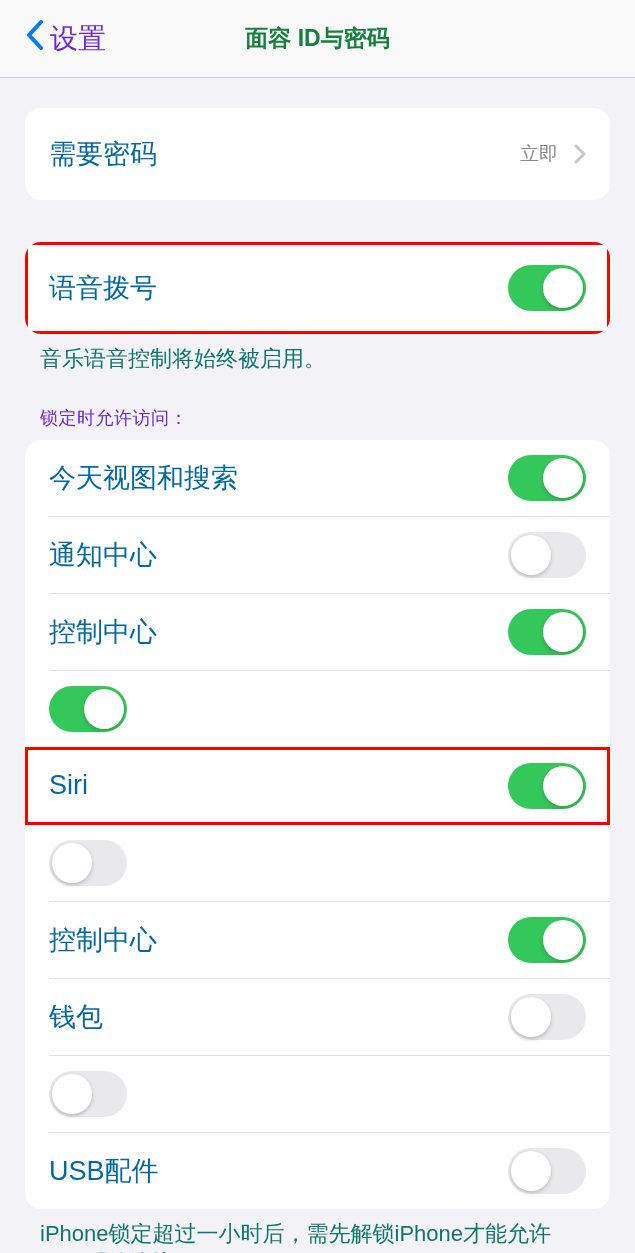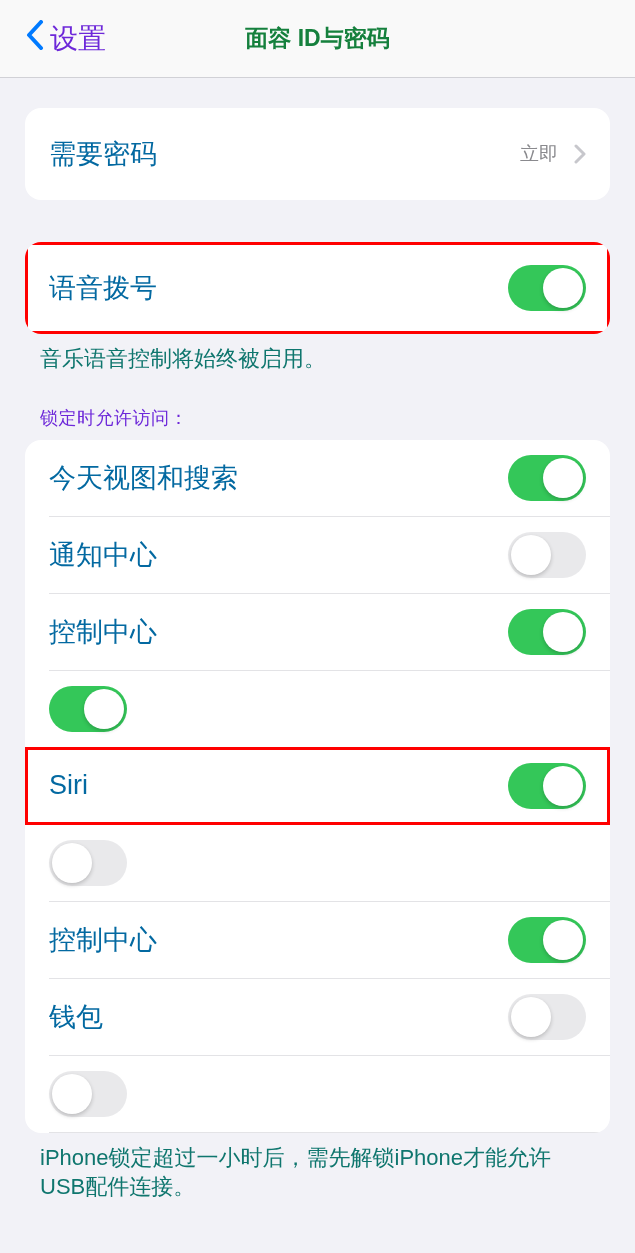--- a/index.html
+++ b/index.html
@@ -238,18 +238,24 @@
           <div class="toggle-knob"></div>
         </div>
       </div>
       <div class="divider"></div>
       <div class="row">
         <div class="toggle off">
           <div class="toggle-knob"></div>
         </div>
       </div>
       <div class="divider"></div>
+      <div class="row">
+        <span class="row-label">USB配件</span>
+        <div class="toggle off">
+          <div class="toggle-knob"></div>
+        </div>
+      </div>
       <div class="highlight-box" style="left: 0px; right: 0px; top: 307px; height: 78px;"></div>
     </div>
 
   <div class="footer-text">iPhone锁定超过一小时后，需先解锁iPhone才能允许USB配件连接。</div>
 
 </div>
 
 </body></html>

